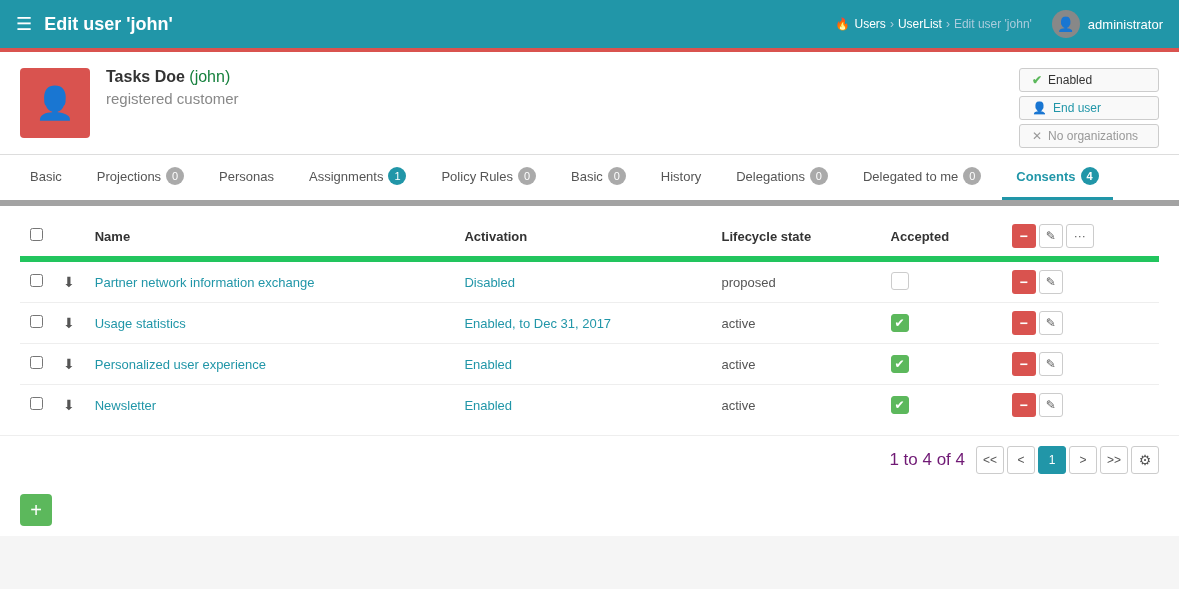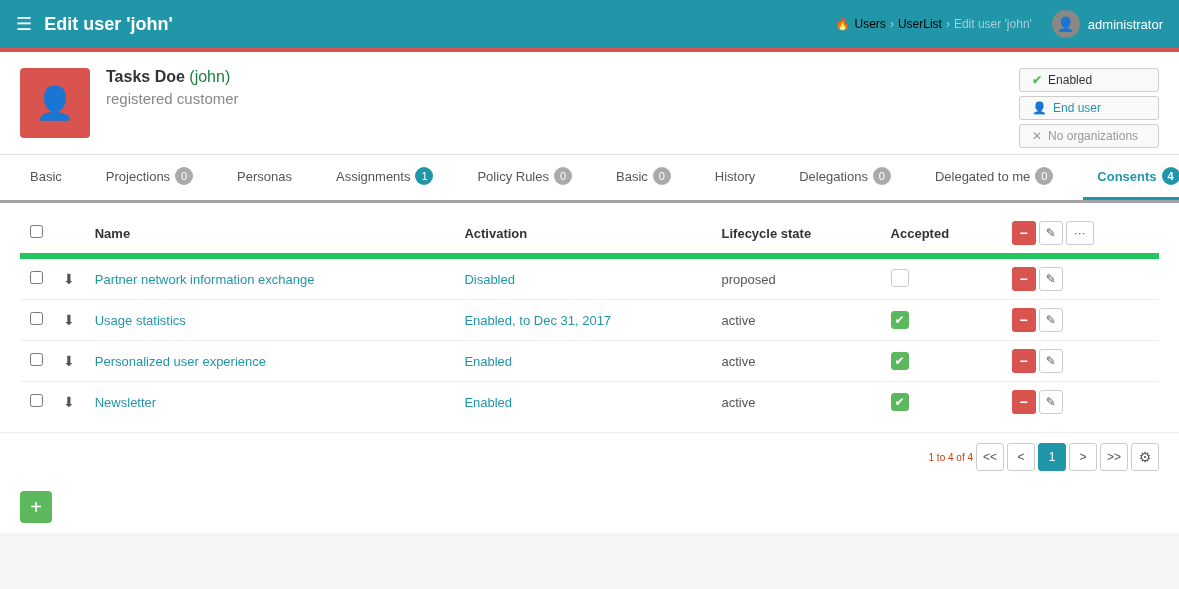--- a/index.html
+++ b/index.html
@@ -10,21 +10,21 @@
       background: #2196a8;
       color: white;
       display: flex;
       align-items: center;
       padding: 0 16px;
       height: 48px;
     }
     .header-menu-icon { font-size: 18px; margin-right: 12px; cursor: pointer; }
     .header-title { font-size: 18px; font-weight: bold; flex: 1; }
     .header-breadcrumb { font-size: 12px; display: flex; align-items: center; gap: 4px; margin-right: 20px; }
-    .header-breadcrumb a { color: #000000; text-decoration: none; }
+    .header-breadcrumb a { color: #ffffff; text-decoration: none; }
     .header-breadcrumb span { color: #acd; }
     .header-user { display: flex; align-items: center; gap: 8px; }
     .header-user .user-avatar { width: 28px; height: 28px; background: #888; border-radius: 50%; display: flex; align-items: center; justify-content: center; color: white; font-size: 14px; }
 
     
     .red-line { height: 4px; background: #d9534f; }
 
     
     .user-card {
       background: white;
@@ -63,23 +63,23 @@
     .badge-btn.no-orgs { color: #999; }
     .badge-check { color: #5cb85c; font-weight: bold; }
     .badge-person { color: #2196a8; }
     .badge-x { color: #999; }
 
     
     .tabs-bar {
       background: white;
       display: flex;
       align-items: center;
-      border-bottom: 3px solid #a3a3a3;
+      border-bottom: 6px solid #a3a3a3;
       padding: 0 16px;
-      gap: 16px;
+      gap: 7px;
     }
     .tab {
       padding: 12px 14px;
       cursor: pointer;
       font-size: 13px;
       color: #555;
       border-bottom: 3px solid transparent;
       display: flex; align-items: center; gap: 5px;
       white-space: nowrap;
     }
@@ -120,21 +120,21 @@
     .btn-red { background: #d9534f; border: none; color: white; width: 24px; height: 24px; border-radius: 3px; cursor: pointer; display: flex; align-items: center; justify-content: center; font-size: 14px; font-weight: bold; }
     .btn-outline { background: white; border: 1px solid #ccc; color: #555; width: 24px; height: 24px; border-radius: 3px; cursor: pointer; display: flex; align-items: center; justify-content: center; font-size: 12px; }
     .btn-dots { background: white; border: 1px solid #ccc; color: #555; width: 28px; height: 24px; border-radius: 3px; cursor: pointer; display: flex; align-items: center; justify-content: center; font-size: 12px; }
 
     
     .pagination {
       display: flex; align-items: center; justify-content: flex-end;
       padding: 10px 20px; gap: 3px;
       border-top: 1px solid #eee;
     }
-    .page-info { font-size: 10px; color: #c2410c; }
+    .page-info { margin-right: 8px; font-size: 17px; color: #701a75; }
     .page-btn {
       width: 28px; height: 28px;
       border: 1px solid #ccc;
       background: white;
       border-radius: 3px;
       cursor: pointer;
       display: flex; align-items: center; justify-content: center;
       font-size: 12px; color: #555;
     }
     .page-btn.active { background: #2196a8; color: white; border-color: #2196a8; }

